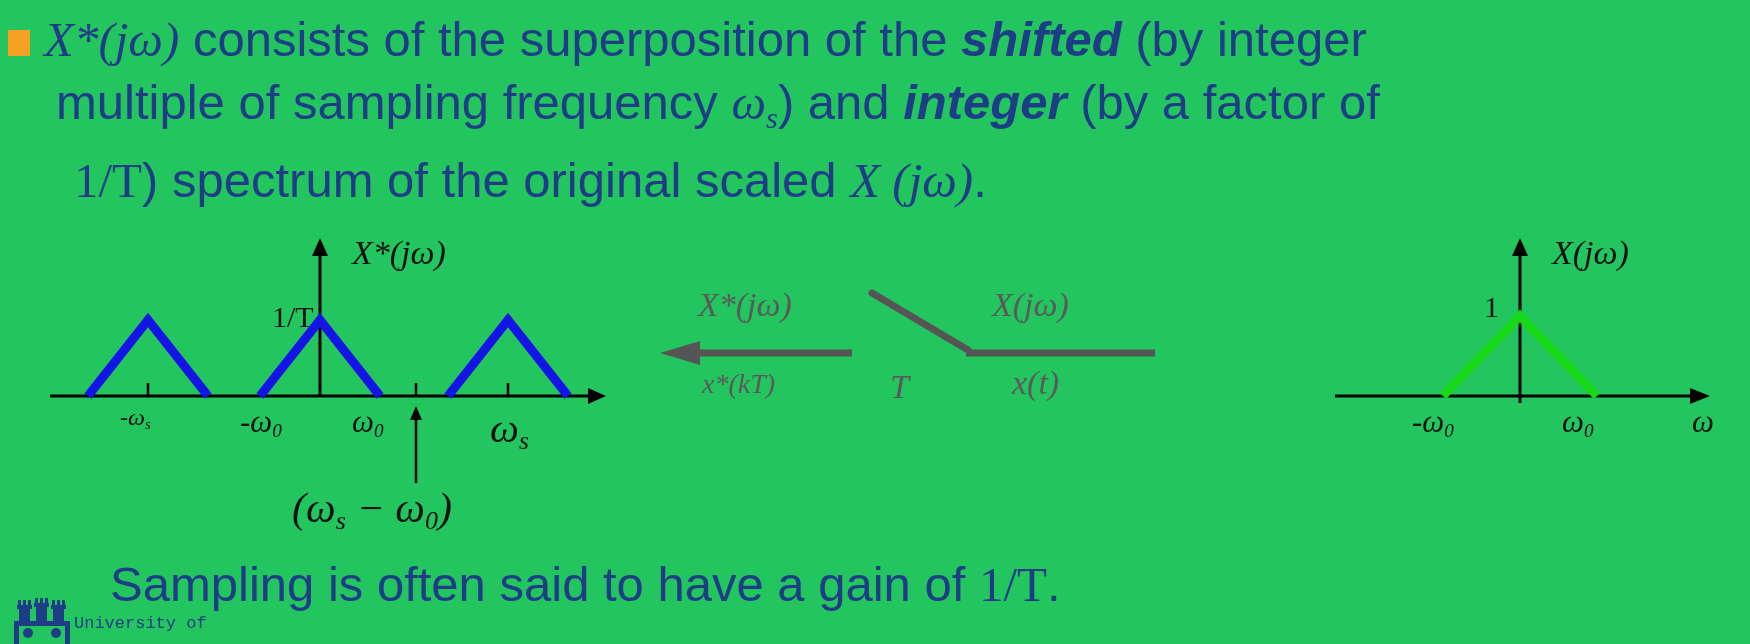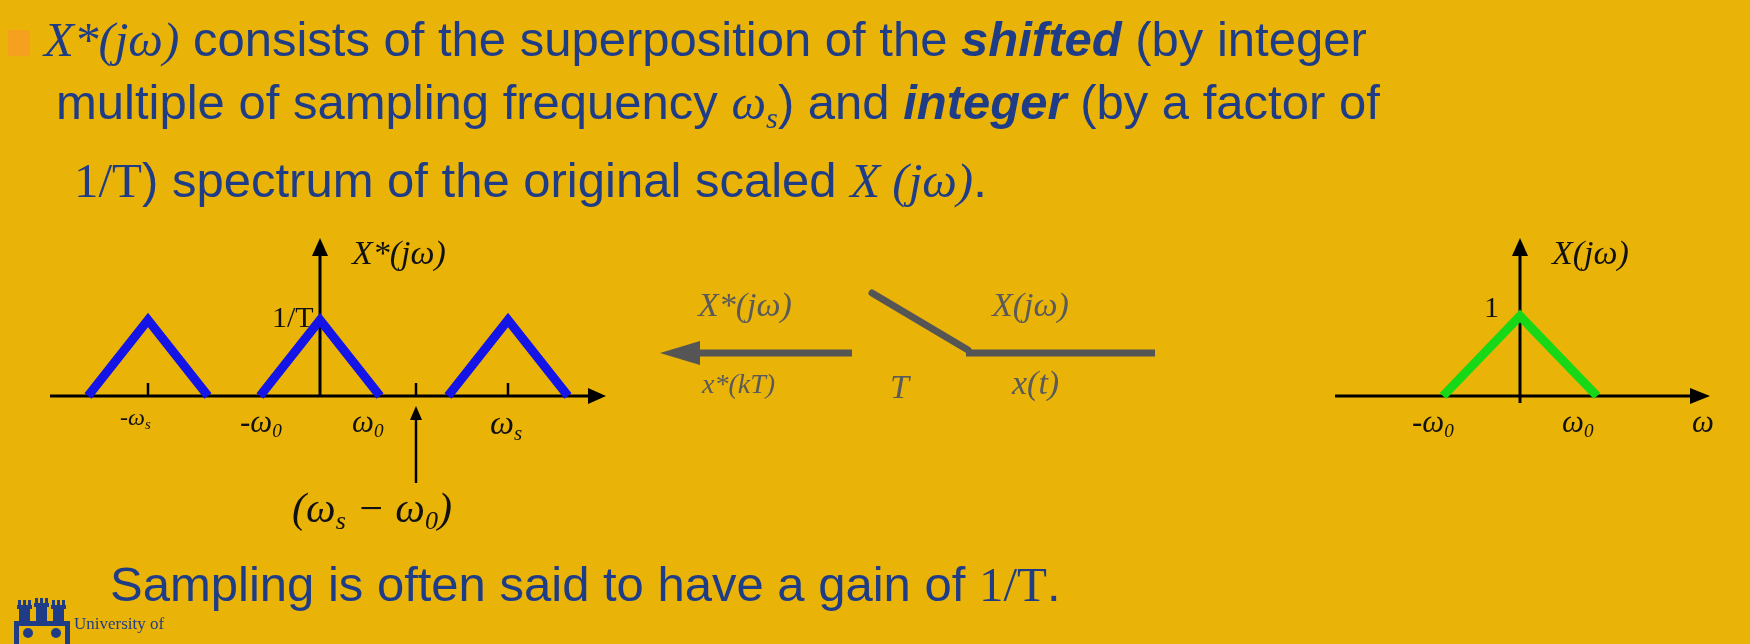--- a/index.html
+++ b/index.html
@@ -7,21 +7,21 @@
     padding: 0;
     background: #ffffff;
   }
   body {
     font-family: "Liberation Sans", sans-serif;
   }
   #slide {
     position: relative;
     width: 1750px;
     height: 644px;
-    background: #eab308;
+    background: #22c55e;
     overflow: hidden;
   }
 
   
   .bullet-block {
     position: absolute;
     left: 0px;
     top: 8px;
     width: 1750px;
   }
@@ -108,21 +108,21 @@
     position: absolute;
     left: 12px;
     top: 596px;
     width: 180px;
     height: 48px;
   }
   .logo-wordmark {
     position: absolute;
     left: 62px;
     top: 18px;
-    font-family: Liberation Serif, serif;
+    font-family: Liberation Mono, monospace;
     font-size: 17px;
     color: #1F3D87;
     white-space: nowrap;
   }
 </style>
 </head>
 <body>
 
 <div id="slide">
 
@@ -174,21 +174,21 @@
     <div class="lbl" style="left:352px; top:6px; font-size:34px;">X*(jω)</div>
 
     <div class="lbl mathr" style="left:272px; top:72px; font-size:30px; font-style:normal;">1/T</div>
 
     <div class="lbl" style="left:120px; top:176px; font-size:24px;"><span>-ω</span><sub class="sml">s</sub></div>
 
     <div class="lbl" style="left:240px; top:176px; font-size:31px;"><span>-ω</span><sub class="sml">0</sub></div>
 
     <div class="lbl" style="left:352px; top:176px; font-size:31px;"><span>ω</span><sub class="sml">0</sub></div>
 
-    <div class="lbl" style="left:490px; top:176px; font-size:34px;"><span>ω</span><sub class="sml">s</sub></div>
+    <div class="lbl" style="left:490px; top:176px; font-size:41px;"><span>ω</span><sub class="sml">s</sub></div>
 
     <div class="lbl" style="left:372px; top:256px; font-size:42px; transform:translateX(-50%);"><span>(ω</span><sub class="sml">s</sub><span> − ω</span><sub class="sml">0</sub><span>)</span></div>
 
     <div class="lbl-gray" style="left:698px; top:58px; font-size:34px;">X*(jω)</div>
     <div class="lbl-gray" style="left:702px; top:140px; font-size:28px;">x*(kT)</div>
     <div class="lbl-gray" style="left:890px; top:140px; font-size:34px;">T</div>
     <div class="lbl-gray" style="left:992px; top:58px; font-size:34px;">X(jω)</div>
     <div class="lbl-gray" style="left:1012px; top:136px; font-size:34px;">x(t)</div>
 
     <div class="lbl" style="left:1552px; top:6px; font-size:34px;">X(jω)</div>

